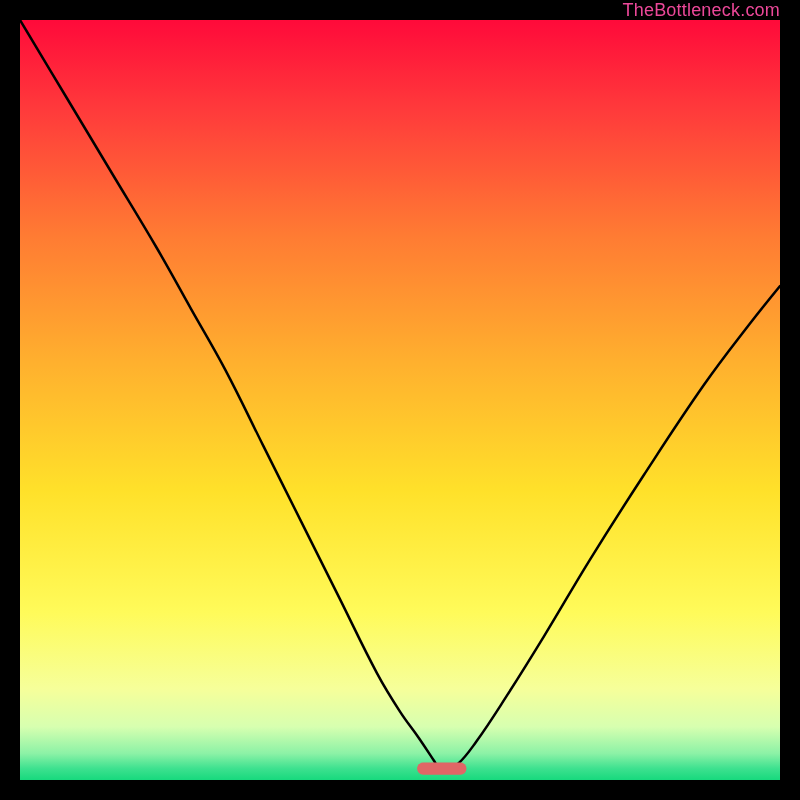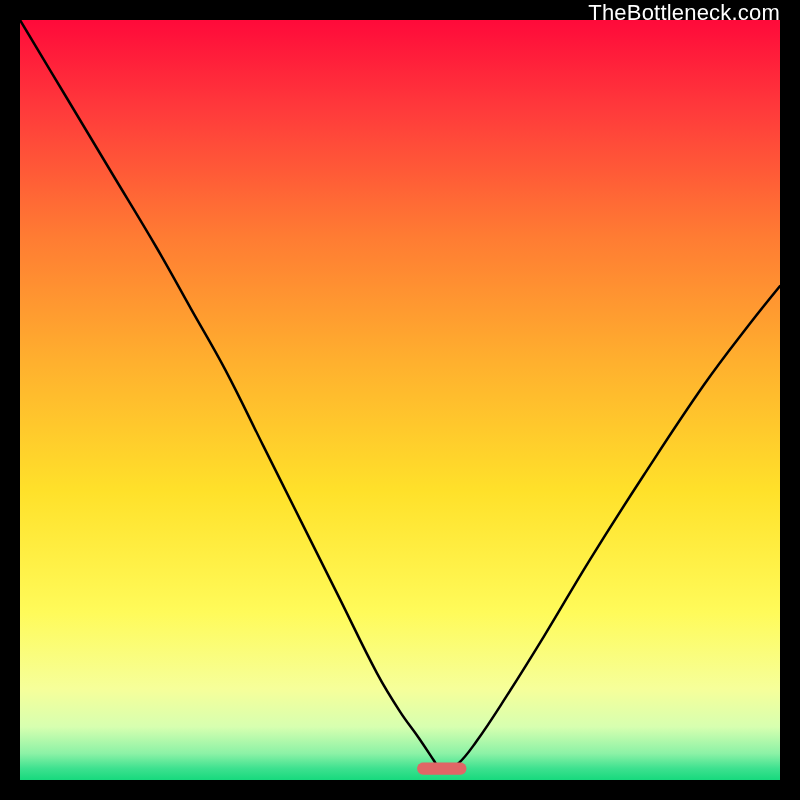--- a/index.html
+++ b/index.html
@@ -23,22 +23,22 @@
     position: absolute;
     left: 20px;
     top: 20px;
     width: 760px;
     height: 760px;
   }
   .watermark {
     position: absolute;
     top: 0px;
     right: 20px;
-    color: #ffffff;
-    font-size: 22px;
+    color: #ec4899;
+    font-size: 18px;
     font-weight: 500;
     letter-spacing: 0.2px;
     user-select: none;
   }
   svg {
     display: block;
   }
 </style>
 </head>
 <body>

